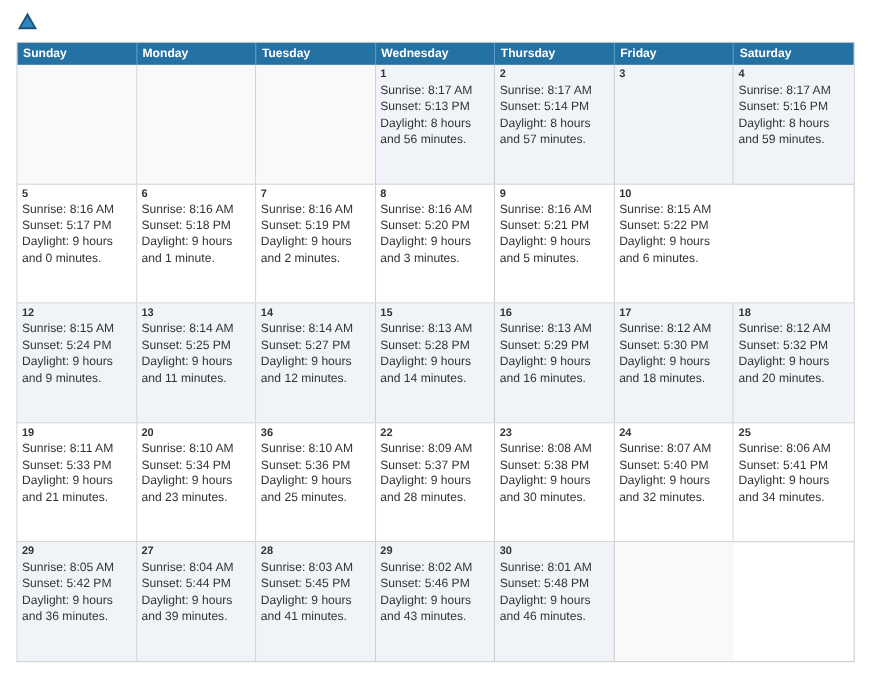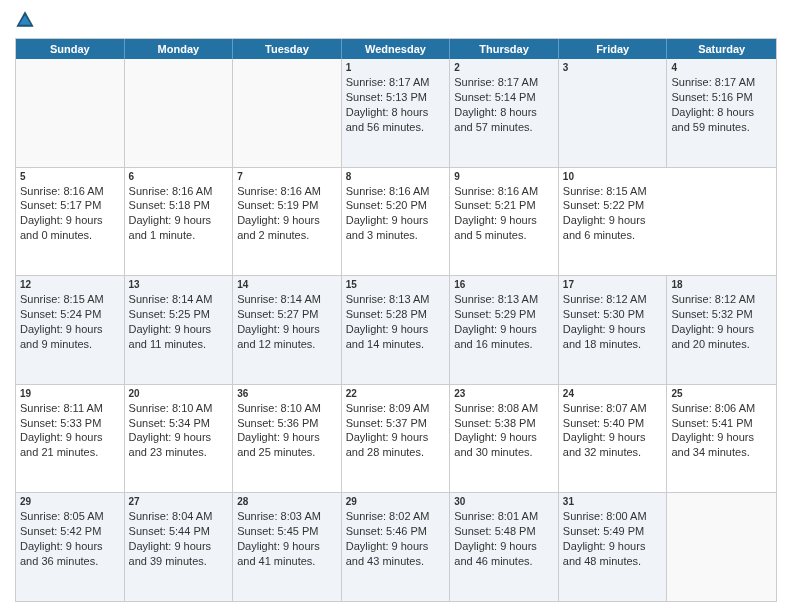--- a/index.html
+++ b/index.html
@@ -68,21 +68,21 @@
     .cal-header {
       display: grid;
       grid-template-columns: repeat(7, 1fr);
       background: #2471a3;
     }
     .cal-header-cell {
       color: #fff;
       font-weight: bold;
       font-size: 11px;
       padding: 4px 5px;
-      text-align: center;
+      text-align: left;
       border-right: 1px solid #5d9dc7;
     }
     .cal-header-cell:last-child { border-right: none; }
     .cal-body {
       flex: 1;
       display: flex;
       flex-direction: column;
     }
     .cal-row {
       display: grid;
@@ -350,24 +350,17 @@
 Daylight: 9 hours
 and 43 minutes.</div>
           </div>
           <div class="cal-cell alt-row">
             <span class="day-num">30</span>
             <div class="cell-text">Sunrise: 8:01 AM
 Sunset: 5:48 PM
 Daylight: 9 hours
 and 46 minutes.</div>
           </div>
-          <div class="cal-cell alt-row">
-            <span class="day-num">31</span>
-            <div class="cell-text">Sunrise: 8:00 AM
-Sunset: 5:49 PM
-Daylight: 9 hours
-and 48 minutes.</div>
-          </div>
           <div class="cal-cell empty"></div>
         </div>
       </div>
   </div>
 </div>
 
 </body></html>

